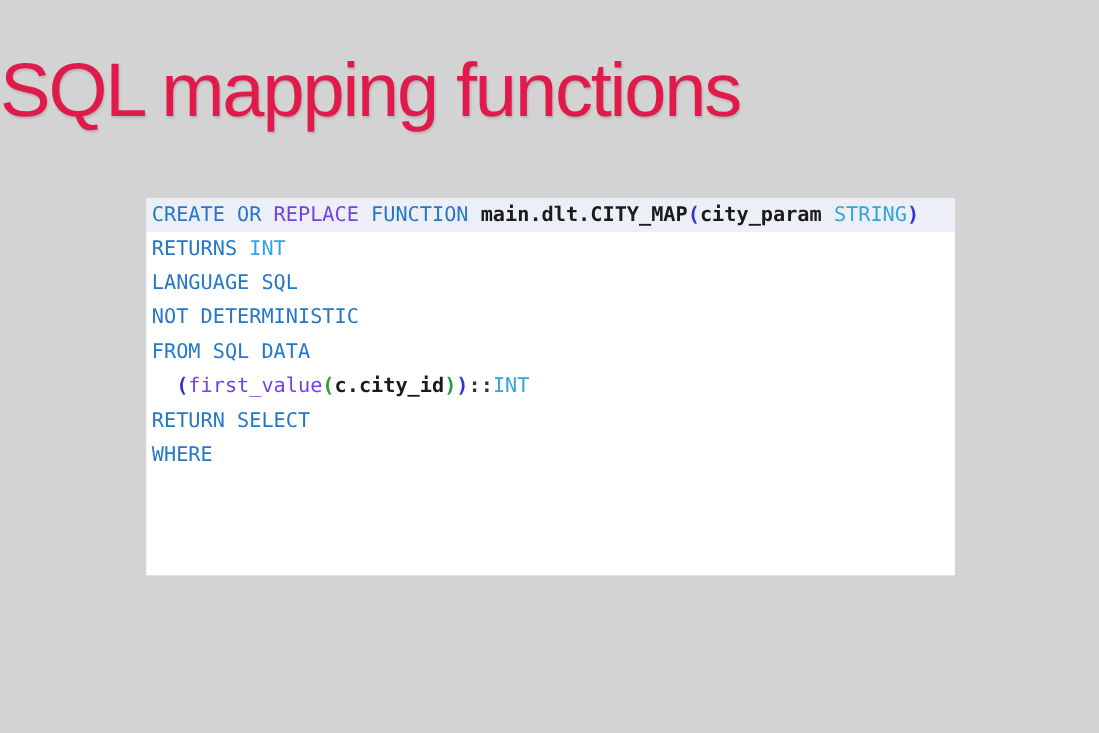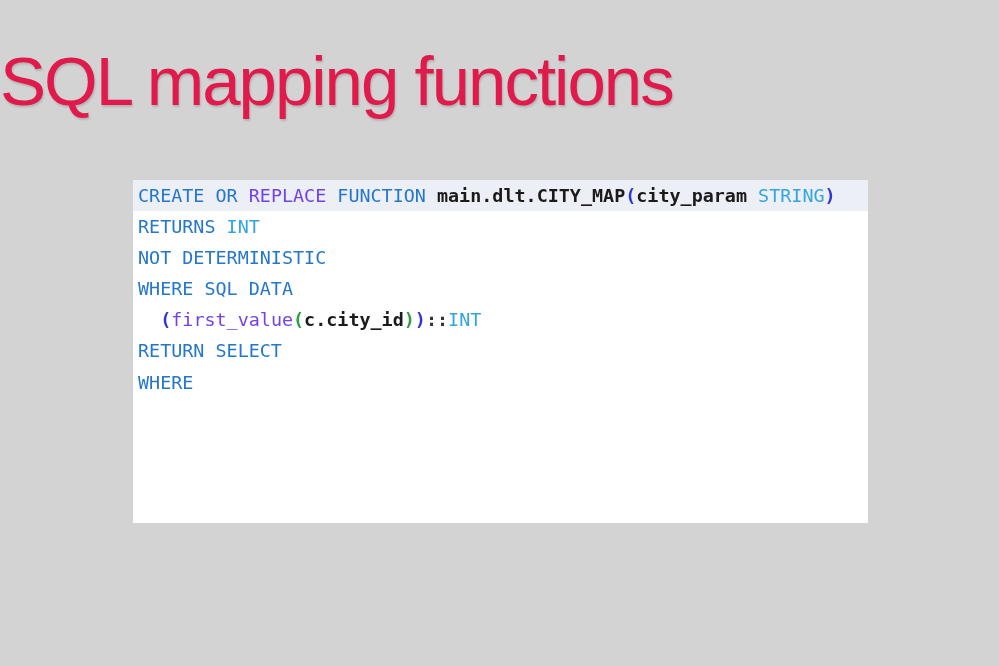--- a/index.html
+++ b/index.html
@@ -55,18 +55,19 @@
   .tok-pl   { color: var(--id, #1b1b1b); }
 </style>
 </head>
 <body>
 
 <h1 class="slide-title">SQL mapping functions</h1>
 
 <div class="code-block">
     <div class="code-line hl"><span class="tok-kw">CREATE OR </span><span class="tok-fn">REPLACE</span><span class="tok-kw"> FUNCTION</span><span class="tok-id"> main.dlt.CITY_MAP</span><span class="tok-br1">(</span><span class="tok-id">city_param </span><span class="tok-type">STRING</span><span class="tok-br1">)</span></div>
     <div class="code-line"><span class="tok-kw">RETURNS </span><span class="tok-type">INT</span></div>
+    <div class="code-line"><span class="tok-kw">LANGUAGE SQL</span></div>
     <div class="code-line"><span class="tok-kw">NOT DETERMINISTIC</span></div>
-    <div class="code-line"><span class="tok-kw">WHERE SQL DATA</span></div>
+    <div class="code-line"><span class="tok-kw">FROM SQL DATA</span></div>
     <div class="code-line"><span class="tok-pl">  </span><span class="tok-br1">(</span><span class="tok-fn">first_value</span><span class="tok-br2">(</span><span class="tok-id">c.city_id</span><span class="tok-br2">)</span><span class="tok-br1">)</span><span class="tok-op">::</span><span class="tok-type">INT</span></div>
     <div class="code-line"><span class="tok-kw">RETURN SELECT</span></div>
     <div class="code-line"><span class="tok-kw">WHERE</span></div>
   </div>
 
 </body></html>

